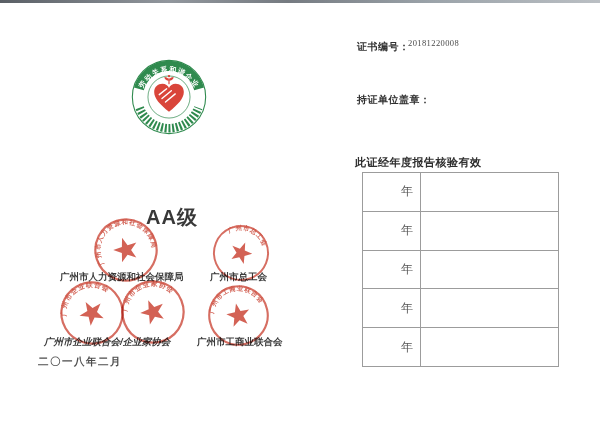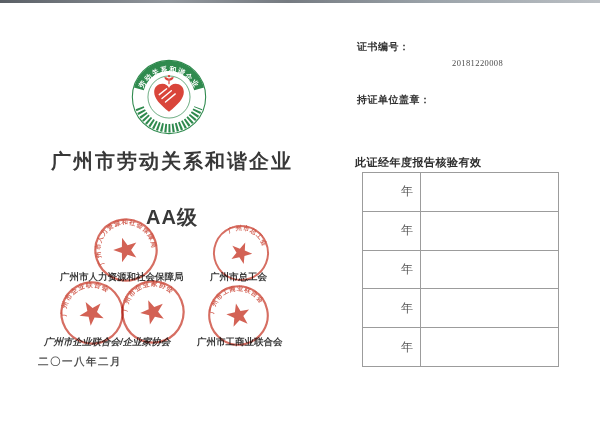--- a/index.html
+++ b/index.html
@@ -33,22 +33,22 @@
   .seal-ring{fill:none;stroke:var(--seal-red,#cf5547);stroke-width:2.6;opacity:.85;}
   .seal-star{fill:var(--seal-red,#cf5547);opacity:.92;}
   .seal-text{fill:var(--seal-red,#cf5547);font-size:7.6px;font-weight:bold;letter-spacing:1px;opacity:.92;}
 
   .seal-label{position:absolute;font-size:9.5px;font-weight:700;color:#3a3a3a;white-space:nowrap;}
   .date{position:absolute;left:38px;top:355px;width:268px;
         font-size:10.5px;color:#4d4d4d;letter-spacing:1.5px;font-weight:600;}
 
   
   .field-label{position:absolute;font-size:10px;font-weight:700;color:#2f2f2f;letter-spacing:.5px;white-space:nowrap;}
-  .cert-no{position:absolute;left:408px;top:58px;font-family:"Liberation Serif","DejaVu Serif",serif;
-           font-size:8.5px;color:#4a4a4a;letter-spacing:.4px;margin-left:44px;}
+  .cert-no{position:absolute;left:408px;top:38px;font-family:"Liberation Serif","DejaVu Serif",serif;
+           font-size:8.5px;color:#4a4a4a;letter-spacing:.4px;}
   .holder{position:absolute;left:433px;top:96px;font-family:"Liberation Serif","DejaVu Serif",serif;
           font-size:8.5px;color:#3f3f3f;letter-spacing:.3px;white-space:nowrap;}
   .validity{position:absolute;left:355px;top:155px;font-size:11px;font-weight:700;
             color:#2f2f2f;letter-spacing:.5px;white-space:nowrap;}
   .ytable{position:absolute;left:362px;top:172px;width:197px;height:195px;
           border:1px solid var(--table-border,#9c9c9c);display:flex;flex-direction:column;box-sizing:border-box;}
   .trow{flex:1;display:flex;border-bottom:1px solid var(--table-border,#9c9c9c);}
   .trow:last-child{border-bottom:none;}
   .ycell{width:50px;border-right:1px solid var(--table-border,#9c9c9c);display:flex;
          align-items:center;justify-content:flex-end;padding-right:7px;font-size:12px;color:#555;}
@@ -77,21 +77,20 @@
       <path class="heart-line" d="M37.5 47 L47 39.5"></path>
       <path class="heart-line" d="M41 52 L53 42"></path>
       <path class="heart-line" d="M45.5 56.5 L58 46"></path>
       <path class="sprout" d="M50 33 L50 26.5"></path>
       <path class="sprout-leaf" d="M50 29 C46.5 29.5 44.5 27.5 44 24.5 C47.5 24.5 49.5 26 50 29 Z"></path>
       <path class="sprout-leaf" d="M50 29 C53.5 29.5 55.5 27.5 56 24.5 C52.5 24.5 50.5 26 50 29 Z"></path>
       <circle class="sprout-leaf" cx="50" cy="23.2" r="1.5"></circle>
     </g>
   </svg>
 
-  <div class="title">广州市劳动关系和谐企业</div>
   <div class="grade">AA级</div>
 
   <div class="seal-label" style="left:60px;top:271px;">广州市人力资源和社会保障局</div>
   <div class="seal-label" style="left:210px;top:271px;">广州市总工会</div>
 
   <div class="seal-label" style="left:44px;top:336px;font-style:italic;">广州市企业联合会/企业家协会</div>
   <div class="seal-label" style="left:197px;top:336px;">广州市工商业联合会</div>
 
   <svg class="seal" style="left:92px;top:216px;width:68px;height:68px;transform:rotate(-18deg);" viewBox="0 0 80 80">
     <defs>

